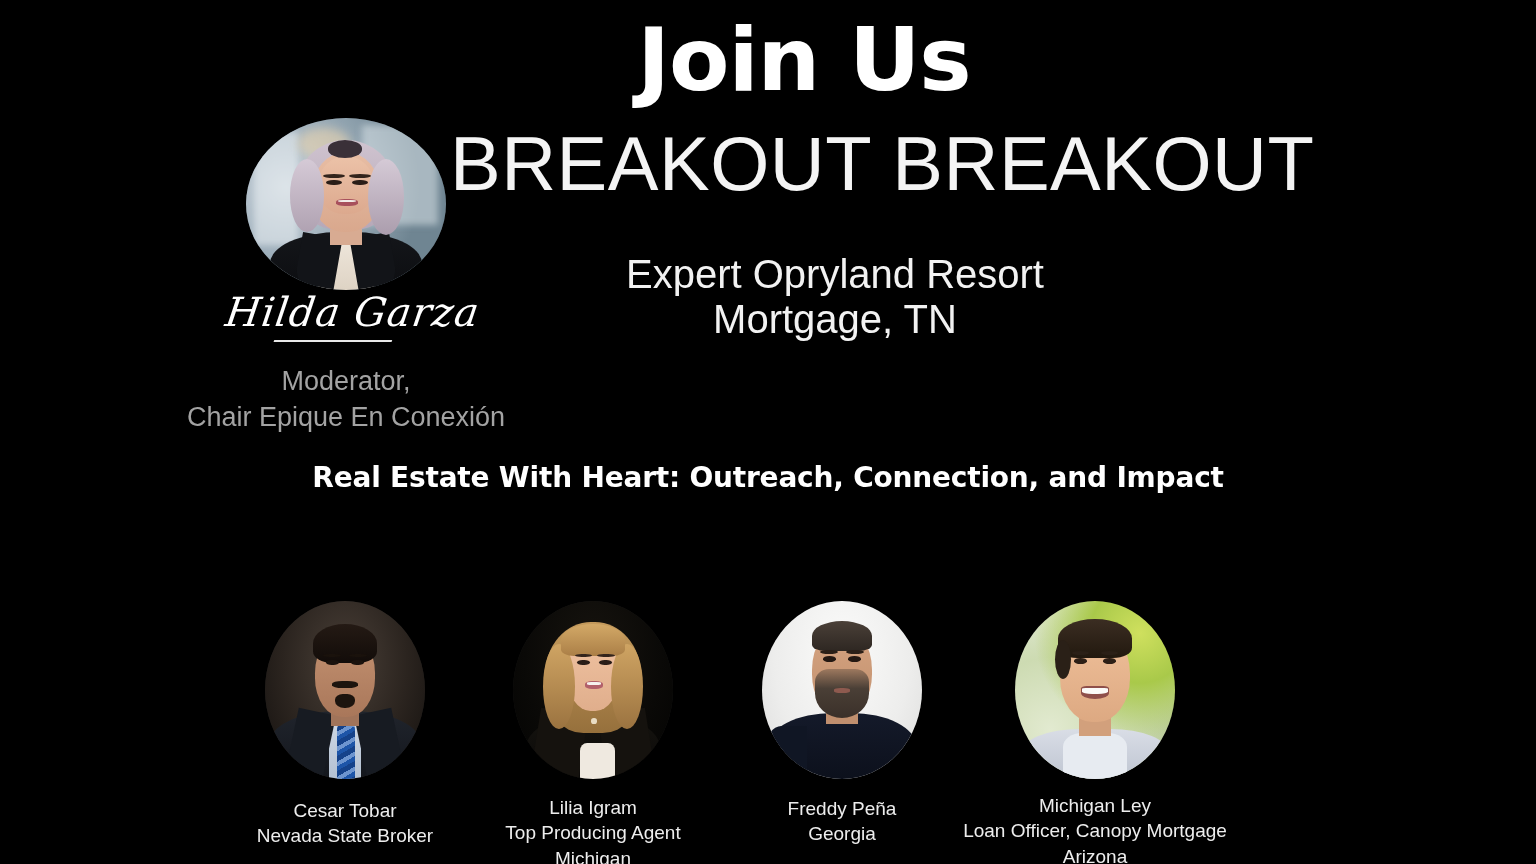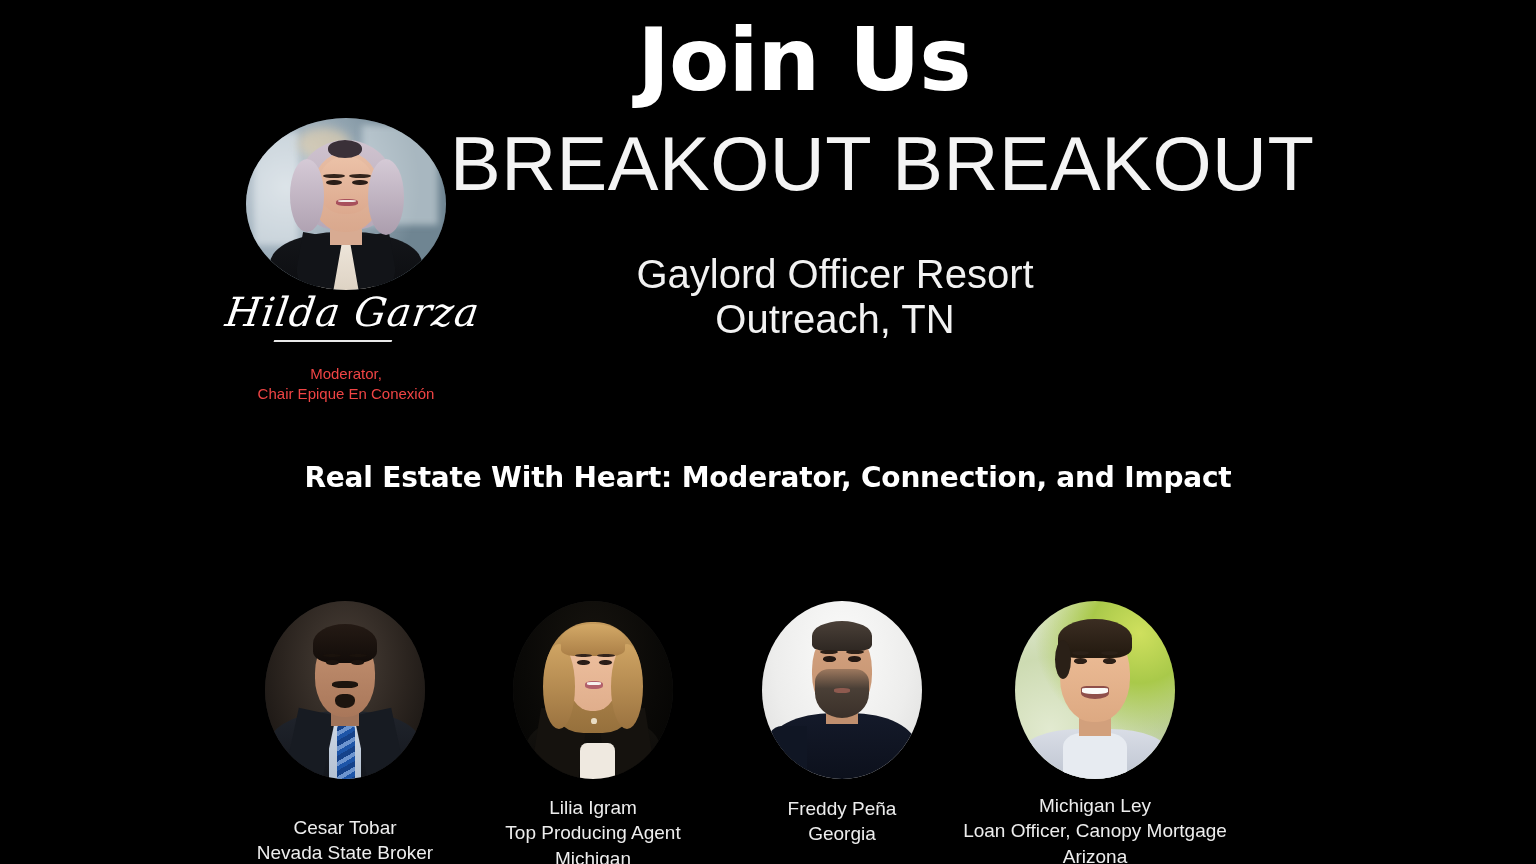--- a/index.html
+++ b/index.html
@@ -89,23 +89,23 @@
   .sig-underline {
     position:absolute; left:48px; top:222px;
     width:118px; height:1.5px; background:#e8e8e8;
     transform:skewX(-20deg);
   }
   .mod-role {
     position:absolute; left:-60px; top:246px; width:360px;
     text-align:center;
     font-family:"Liberation Sans", sans-serif;
     font-weight:300;
-    font-size:15px;
+    font-size:27px;
     line-height:1.32;
-    color:#ef4444;
+    color:#a3a3a3;
   }
   .mod-role .line { display:block; white-space:nowrap; }
 
   
   .speakers { position:absolute; left:220px; top:601px; width:1100px; height:263px; }
   .speaker { position:absolute; top:0; width:250px; }
   .sp-photo {
     position:relative;
     width:160px; height:178px;
     margin:0 auto;
@@ -239,26 +239,26 @@
 </style>
 </head>
 <body>
 
 <div class="slide">
 
   <div class="join-us">Join Us</div>
   <div class="breakout">BREAKOUT BREAKOUT</div>
 
   <div class="event-details">
-    <span class="line">Gaylord Officer Resort</span>
-    <span class="line">Outreach, TN</span>
+    <span class="line">Expert Opryland Resort</span>
+    <span class="line">Mortgage, TN</span>
   </div>
 
   <div class="session-titles">
-    <span class="line">Real Estate With Heart: Moderator, Connection, and Impact</span>
+    <span class="line">Real Estate With Heart: Outreach, Connection, and Impact</span>
   </div>
 
   <div class="moderator">
     <div class="mod-photo-wrap">
       <div class="mod-photo">
         <div class="ph mod-ph">
           <div class="bg"></div>
           <div class="panel-a"></div>
           <div class="panel-b"></div>
           <div class="warm"></div>
@@ -305,21 +305,21 @@
           <div class="head"></div>
           <div class="hair-main"></div>
           <div class="brow brow-l"></div>
           <div class="brow brow-r"></div>
           <div class="eye eye-l"></div>
           <div class="eye eye-r"></div>
           <div class="mous"></div>
           <div class="goatee"></div>
         </div>
       </div>
-      <div class="sp-caption" style="margin-top:36px;">
+      <div class="sp-caption" style="margin-top:19px;">
         <span class="line">Cesar Tobar</span>
         <span class="line">Nevada State Broker</span>
       </div>
     </div>
 
     <div class="speaker" style="left:248px;">
       <div class="sp-photo">
         <div class="ph l-ph">
           <div class="bg"></div>
           <div class="body"></div>

